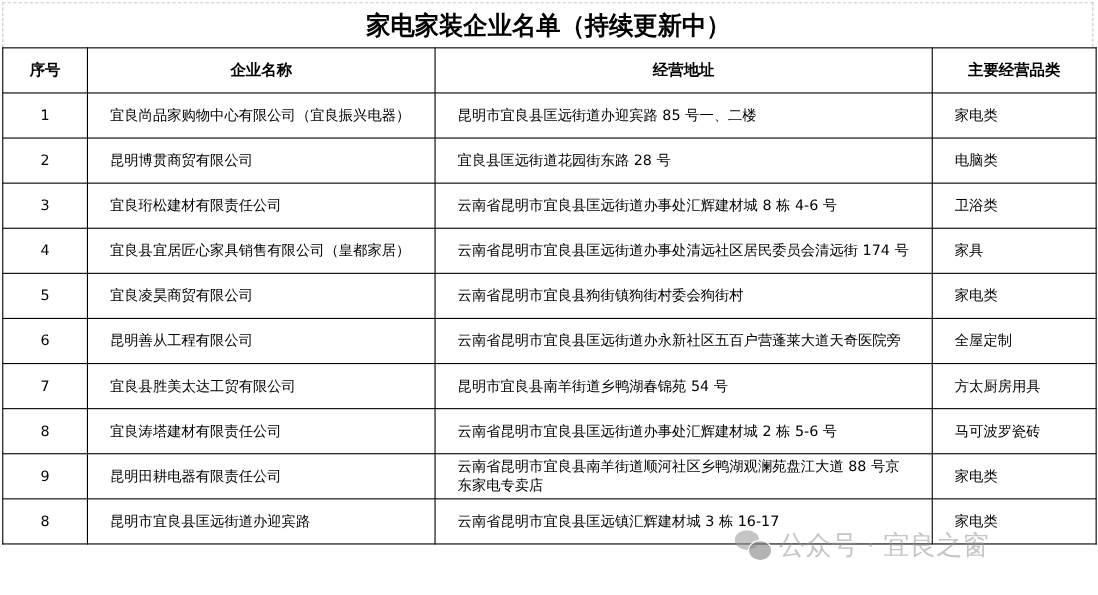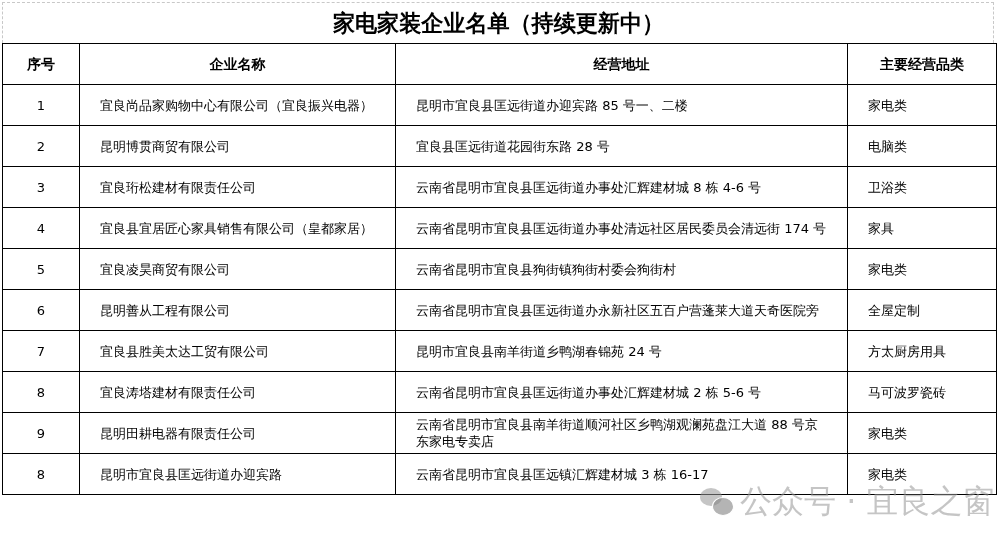--- a/index.html
+++ b/index.html
@@ -68,27 +68,27 @@
       height: 40px;
     }
     col.c-no { width: 77px; }
     col.c-name { width: 316px; }
     col.c-addr { width: 452px; }
     col.c-cat { width: 149px; }
     td.no { text-align: center; }
     td.name, td.addr, td.cat { text-align: left; }
     .watermark {
       position: absolute;
-      left: 700px;
+      left: 668px;
       top: 480px;
       display: flex;
       align-items: center;
       gap: 6px;
       color: rgba(150,150,150,0.55);
-      font-size: 32px;
+      font-size: 24px;
       pointer-events: none;
       white-space: nowrap;
     }
     .wm-icon {
       width: 34px;
       height: 28px;
       position: relative;
     }
     .wm-icon .b1 {
       position: absolute;
@@ -162,21 +162,21 @@
       </tr>
       <tr>
         <td class="no">6</td>
         <td class="name">昆明善从工程有限公司</td>
         <td class="addr">云南省昆明市宜良县匡远街道办永新社区五百户营蓬莱大道天奇医院旁</td>
         <td class="cat">全屋定制</td>
       </tr>
       <tr>
         <td class="no">7</td>
         <td class="name">宜良县胜美太达工贸有限公司</td>
-        <td class="addr">昆明市宜良县南羊街道乡鸭湖春锦苑 24 号</td>
+        <td class="addr">昆明市宜良县南羊街道乡鸭湖春锦苑 54 号</td>
         <td class="cat">方太厨房用具</td>
       </tr>
       <tr>
         <td class="no">8</td>
         <td class="name">宜良涛塔建材有限责任公司</td>
         <td class="addr">云南省昆明市宜良县匡远街道办事处汇辉建材城 2 栋 5-6 号</td>
         <td class="cat">马可波罗瓷砖</td>
       </tr>
       <tr>
         <td class="no">9</td>

